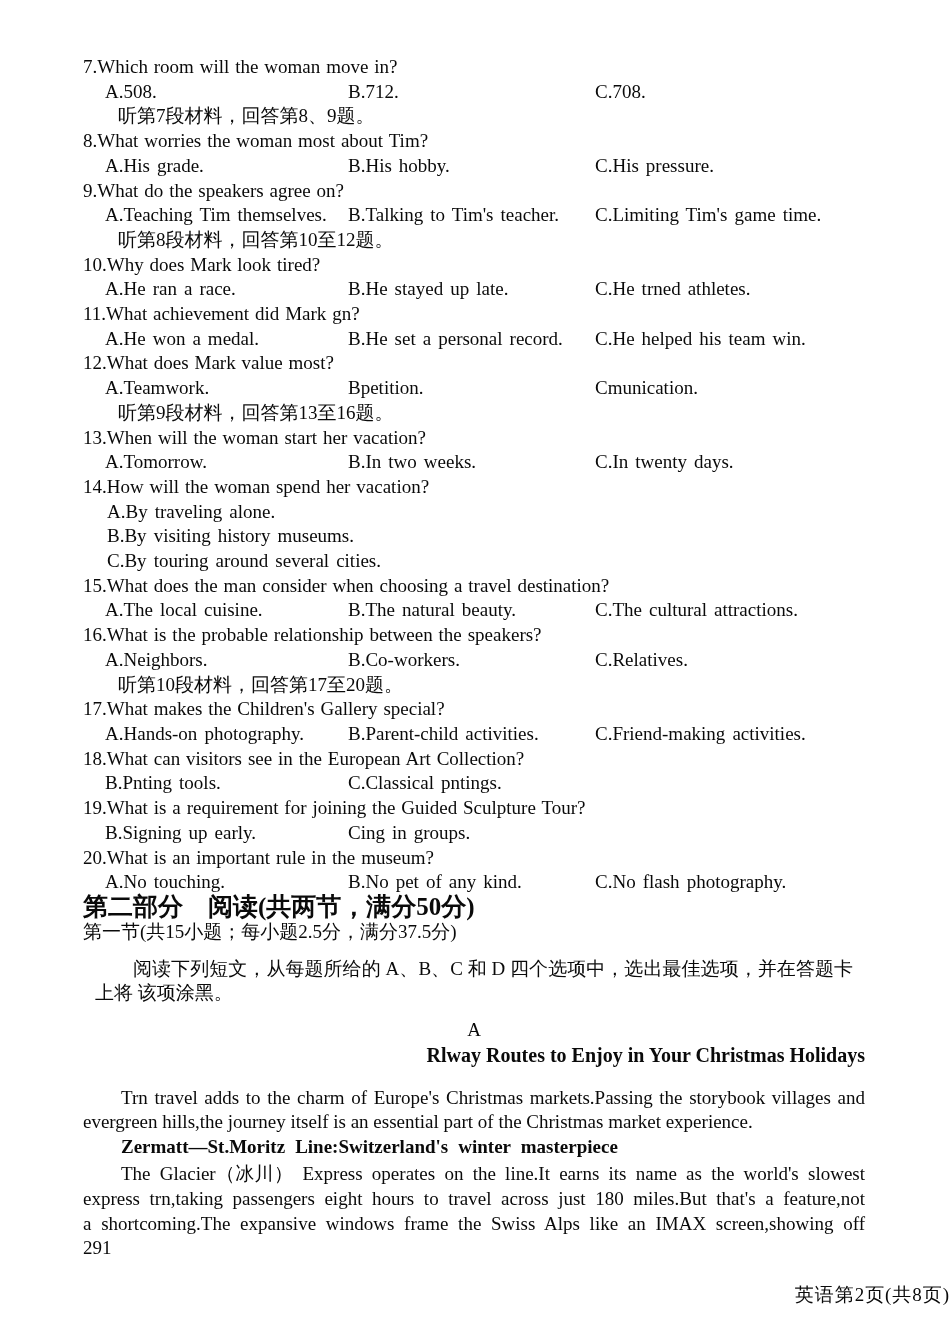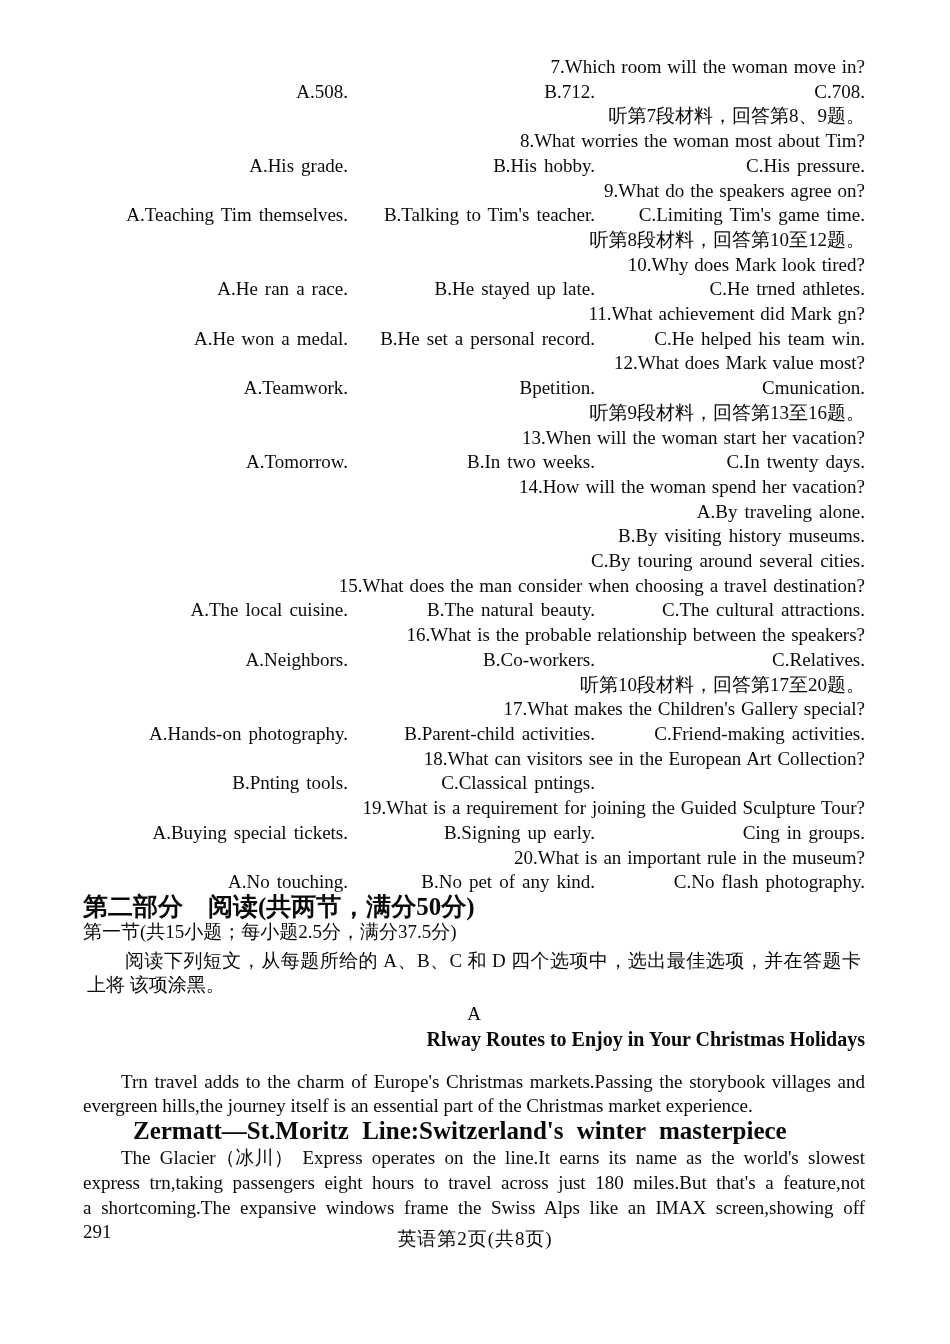--- a/index.html
+++ b/index.html
@@ -10,56 +10,56 @@
     font-size: 19px;
     position: relative;
     overflow: hidden;
   }
   .page {
     position: absolute; inset: 0;
     padding: 55px 85px 0 83px;
     box-sizing: border-box;
   }
   
-  .listening { line-height: 24.7px; text-align: right; }
+  .listening { line-height: 24.7px; }
   .q-line { word-spacing: 0.06em; }
   .opt-row {
     display: grid;
     grid-template-columns: 243px 247px auto;
     padding-left: 22px;
   }
   .opt { word-spacing: 0.12em; white-space: nowrap; }
   .note-line { padding-left: 35px; }
   .stacked-line { padding-left: 24px; }
   
   .reading { line-height: 24.8px; }
   .part2-heading {
     font-weight: bold; font-size: 25px;
     margin: 0; line-height: 24.8px;
   }
   .section1-heading { margin: 0; }
   .instructions {
-    margin: 4px; text-indent: 2em; text-align: justify;
+    margin: 12px; text-indent: 2em; text-align: justify;
   }
   .passage-label { text-align: center; margin-top: 1px; }
   .passage-title {
     text-align: right; font-weight: bold; font-size: 20px;
     margin: 0; line-height: 24.8px;
   }
   .para {
     margin: 18px 0 0 0; text-indent: 2em; text-align: justify;
   }
   .para-wide { word-spacing: 0.22em; margin-top: 2px; }
   .subheading {
-    font-weight: bold; font-size: 25px; margin: 0;
+    font-weight: bold; font-size: 19px; margin: 0;
     text-indent: 2em; word-spacing: 0.28em; line-height: 24.8px;
   }
   .footer {
-    position: absolute; left: 0; right: 0; top: 1226px;
-    text-align: center; letter-spacing: 0.05em;
+    position: absolute; left: 0; right: 0; top: 1282px;
+    text-align: right; letter-spacing: 0.05em;
   }
 </style>
 </head>
 <body>
 
 <div class="page">
 
   <section class="listening" id="listening-section">
       <div class="q-line">7.Which room will the woman move in?</div>
       <div class="opt-row">
@@ -129,21 +129,20 @@
     <span class="opt">B.Parent-child activities.</span>
     <span class="opt">C.Friend-making activities.</span>
   </div>
       <div class="q-line">18.What can visitors see in the European Art Collection?</div>
       <div class="opt-row">
     <span class="opt">B.Pnting tools.</span>
     <span class="opt">C.Classical pntings.</span>
   </div>
       <div class="q-line">19.What is a requirement for joining the Guided Sculpture Tour?</div>
       <div class="opt-row">
-    <span class="opt">A.Buying special tickets.</span>
     <span class="opt">B.Signing up early.</span>
     <span class="opt">Cing in groups.</span>
   </div>
       <div class="q-line">20.What is an important rule in the museum?</div>
       <div class="opt-row">
     <span class="opt">A.No touching.</span>
     <span class="opt">B.No pet of any kind.</span>
     <span class="opt">C.No flash photography.</span>
   </div>
     </section>

